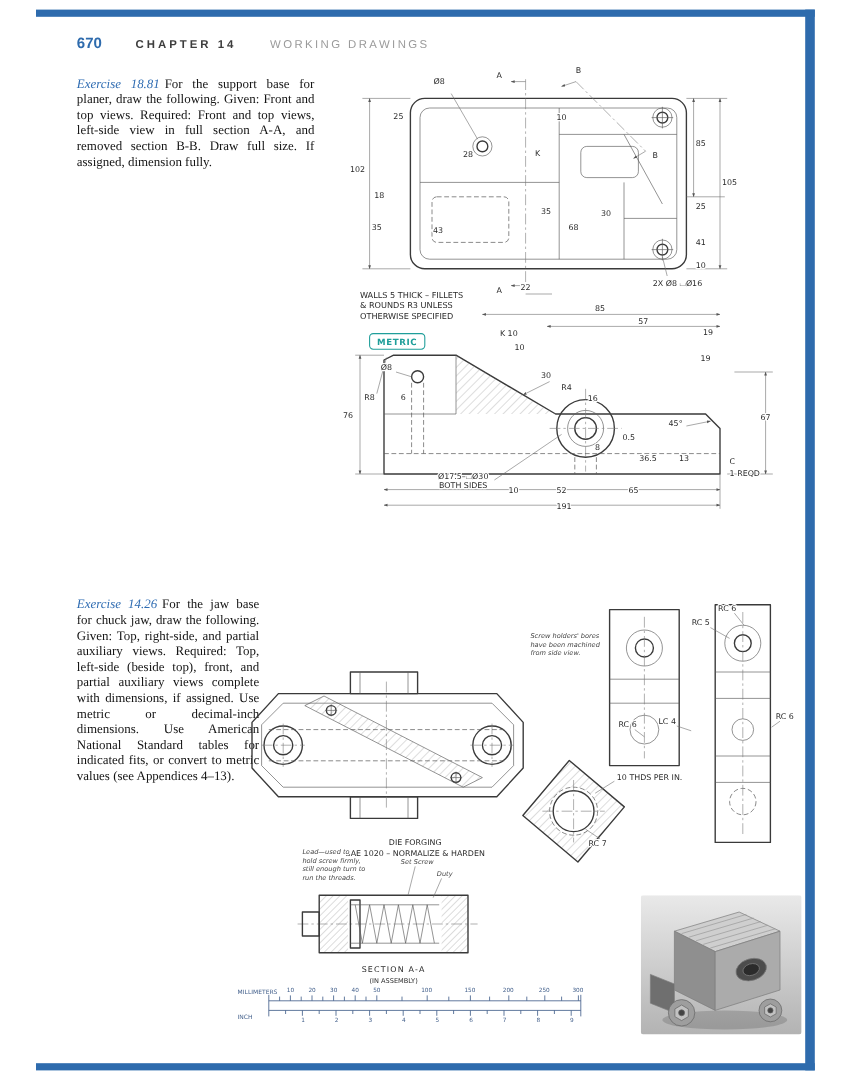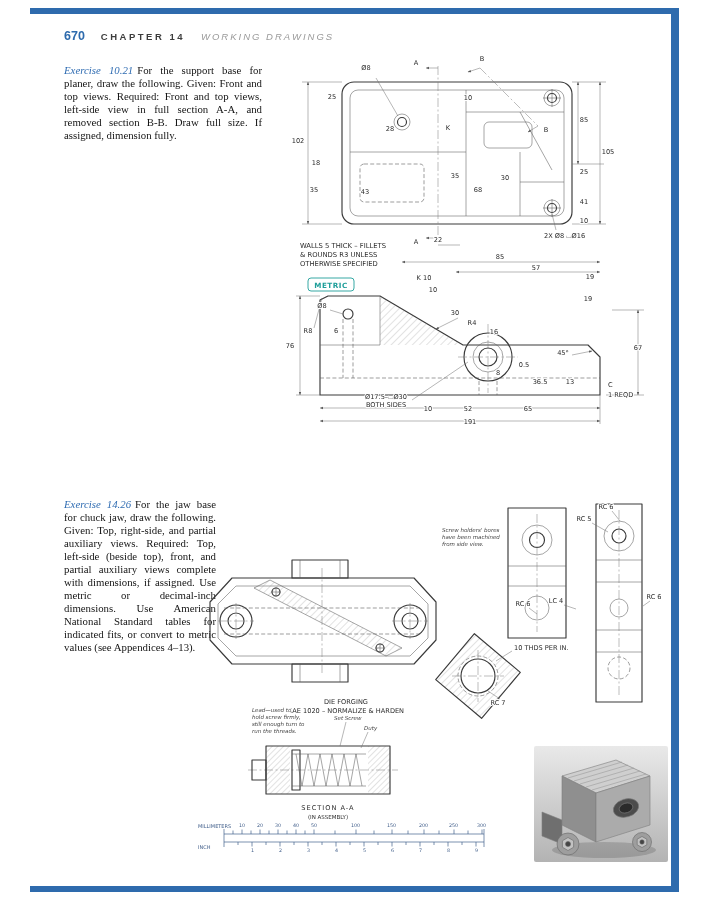--- a/index.html
+++ b/index.html
@@ -2,25 +2,25 @@
 <html><head>
 <meta charset="utf-8">
 <style>
   * { margin:0; padding:0; box-sizing:border-box; }
   html,body { width:702px; height:900px; background:#ffffff; }
   body { position:relative; font-family:"Liberation Serif", serif; color:#1c1c1c; overflow:hidden; }
   .bar { position:absolute; background:#2e6bad; }
   .bar-top { left:30px; top:8px; width:649px; height:6px; }
   .bar-right { left:671px; top:8px; width:8px; height:884px; }
   .bar-bottom { left:30px; top:886px; width:649px; height:6px; }
-  .hdr { position:absolute; left:64px; top:29px; display:flex; align-items:baseline; gap:16px;
+  .hdr { position:absolute; left:64px; top:29px; display:flex; align-items:baseline; gap:28px;
          font-family:"Liberation Sans", sans-serif; }
   .pagenum { font-size:12.5px; font-weight:bold; color:#2e6bad; }
   .chap { font-size:9.5px; font-weight:bold; letter-spacing:2.5px; color:#3d3d3d;text-align:center; }
-  .chaptitle { font-size:9.5px; letter-spacing:2px; color:#9a9a9a;font-style:italic; }
+  .chaptitle { font-size:9.5px; letter-spacing:2px; color:#9a9a9a; }
   .exercise { position:absolute; font-size:10.8px; line-height:13px; text-align:justify; color:#141414; }
   .ex1 { left:64px; top:64px; width:198px; }
   .ex2 { left:64px; top:498px; width:152px; }
   .ex-title { font-style:italic; color:#2f6cb2; margin-right:4px; }
   svg { position:absolute; overflow:visible; }
   .o  { stroke:#3a3a3a; stroke-width:1.15; fill:none; stroke-linejoin:round; }
   .t  { stroke:#5c5c5c; stroke-width:0.55; fill:none; }
   .dm { stroke:#6e6e6e; stroke-width:0.5; fill:none; }
   .hid { stroke:#5c5c5c; stroke-width:0.6; fill:none; stroke-dasharray:4 2.2; }
   .cl  { stroke:#7a7a7a; stroke-width:0.5; fill:none; stroke-dasharray:9 2.5 2 2.5; }
@@ -39,21 +39,21 @@
 <div class="bar bar-right"></div>
 <div class="bar bar-bottom"></div>
 
 <div class="hdr">
   <span class="pagenum">670</span>
   <span class="chap">CHAPTER 14</span>
   <span class="chaptitle">WORKING DRAWINGS</span>
 </div>
 
 <p class="exercise ex1">
-  <span class="ex-title">Exercise 10.21</span><span>For the support base for planer, draw the following. Given: Front and top views. Required: Front and top views, left-side view in full section A-A, and removed section B-B. Draw full size. If assigned, dimension fully.</span>
+  <span class="ex-title">Exercise 18.81</span><span>For the support base for planer, draw the following. Given: Front and top views. Required: Front and top views, left-side view in full section A-A, and removed section B-B. Draw full size. If assigned, dimension fully.</span>
 </p>
 
 <svg viewBox="0 0 418 388" style="left:252px;top:52px;width:418px;height:388px">
   <defs>
     <pattern id="hp1" width="5" height="5" patternUnits="userSpaceOnUse" patternTransform="rotate(45)">
       <line x1="0" y1="0" x2="0" y2="5" stroke="#8d8d8d" stroke-width="0.5"></line>
     </pattern>
     <marker id="ar1" viewBox="0 0 10 10" refX="9" refY="5" markerWidth="6.5" markerHeight="6.5" orient="auto-start-reverse">
       <path d="M0,1.5 L10,5 L0,8.5 z" fill="#555"></path>
     </marker>

